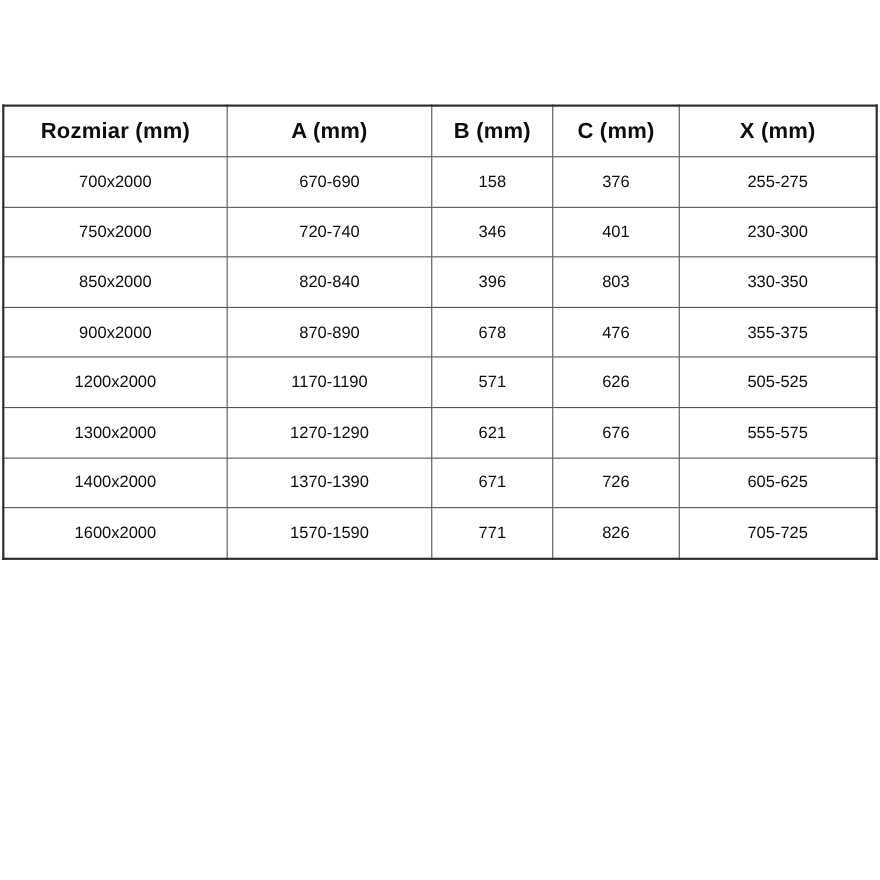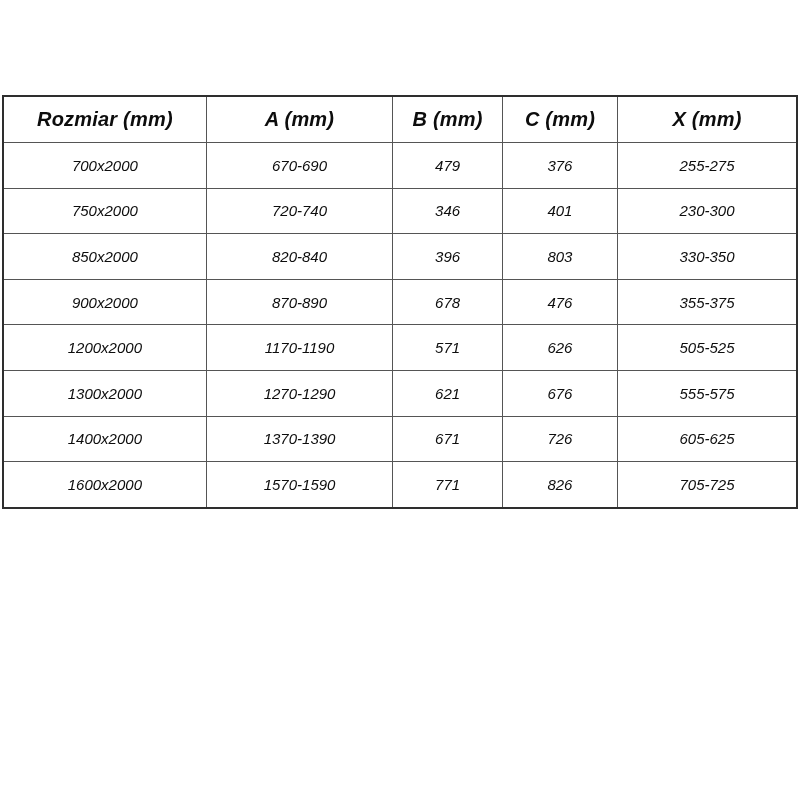--- a/index.html
+++ b/index.html
@@ -15,21 +15,20 @@
     width: 800px;
     height: 800px;
     background: #ffffff;
     overflow: hidden;
   }
   .table-wrap {
     position: absolute;
     left: 2px;
     top: 95px;
     width: 796px;
-    font-style: italic;
   }
   table.dim-table {
     width: 100%;
     border-collapse: collapse;
     table-layout: fixed;
     border: 2px solid #2e2e2e;
     color: #0d0d0d;
   }
   table.dim-table th,
   table.dim-table td {
@@ -78,21 +77,21 @@
             <th>A (mm)</th>
             <th>B (mm)</th>
             <th>C (mm)</th>
             <th>X (mm)</th>
           </tr>
       </thead>
       <tbody>
           <tr>
             <td>700x2000</td>
             <td>670-690</td>
-            <td>479</td>
+            <td>158</td>
             <td>376</td>
             <td>255-275</td>
           </tr>
           <tr>
             <td>750x2000</td>
             <td>720-740</td>
             <td>346</td>
             <td>401</td>
             <td>230-300</td>
           </tr>

